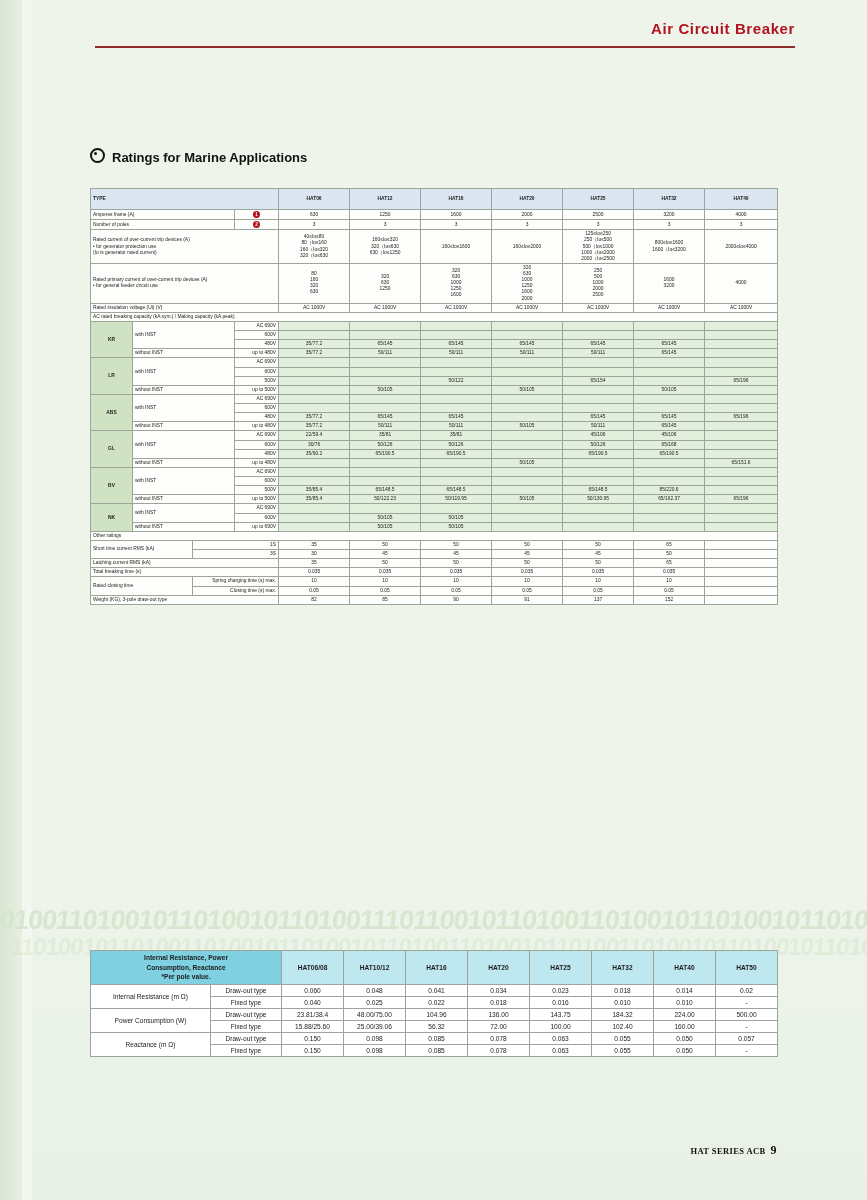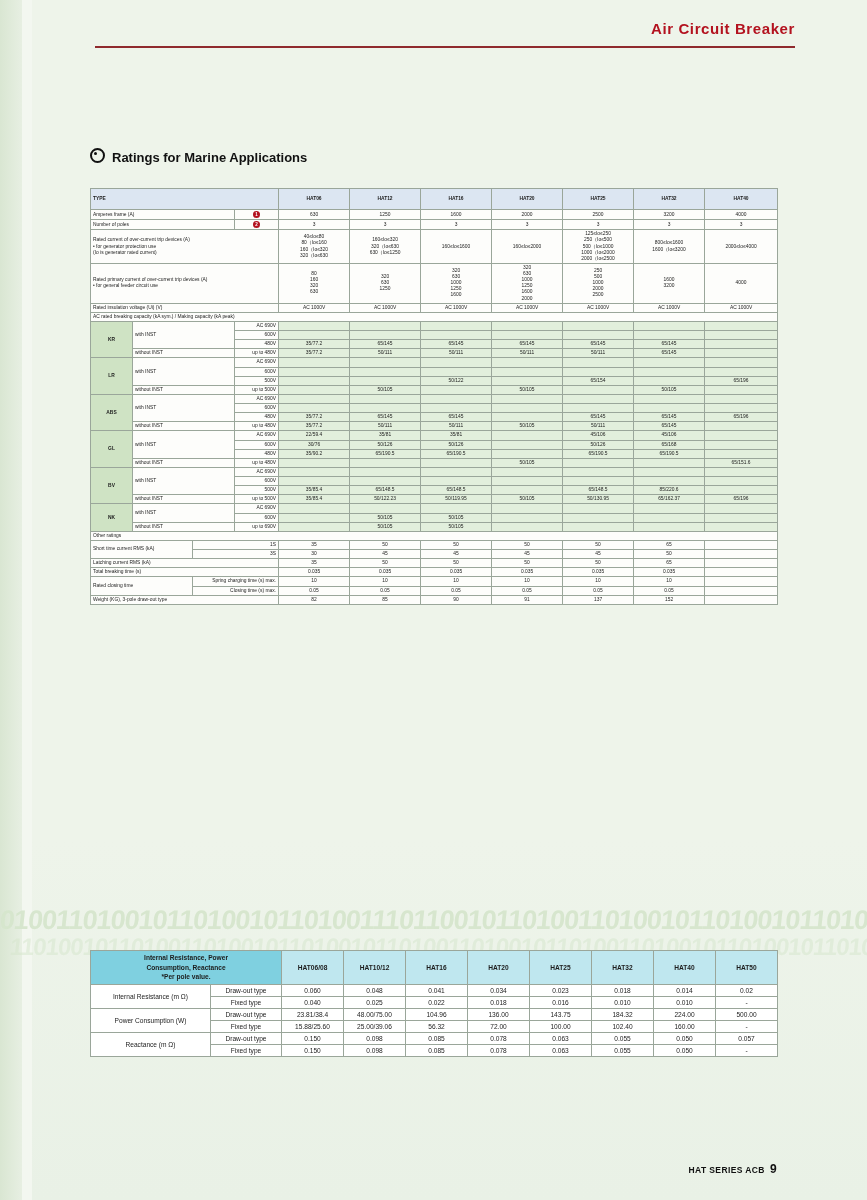--- a/index.html
+++ b/index.html
@@ -95,21 +95,21 @@
   table.t2 td{border:.5px solid #9aa69a;font-size:6.6px;text-align:center;padding:2px 2px;color:#1c1c1c;}
   .t2-title{
     background:#7fd0e0;font-weight:bold;text-align:left;font-size:7.6px;
     padding:3px 5px;line-height:1.45;white-space:pre-line;color:#10343c;
   }
   .t2-hdr{background:#bfe7ef;font-weight:bold;font-size:8px;}
   .t2-rowlbl{text-align:left;padding-left:5px;font-size:7px;}
   .t2-sublbl{text-align:right;padding-right:5px;font-size:6.8px;}
   
   .footer{
-    position:absolute;right:90px;bottom:24px;font-size:8.5px;font-weight:bold;letter-spacing:.4px;color:#111;
+    position:absolute;right:90px;bottom:42px;font-size:8.5px;font-weight:bold;letter-spacing:.4px;color:#111;font-family:Liberation Serif, serif;
   }
   .footer .pg{font-size:12px;margin-left:5px;}
 </style>
 </head>
 <body>
 
 <div class="page">
   <div class="left-band"></div>
   <div class="left-band2"></div>
 

